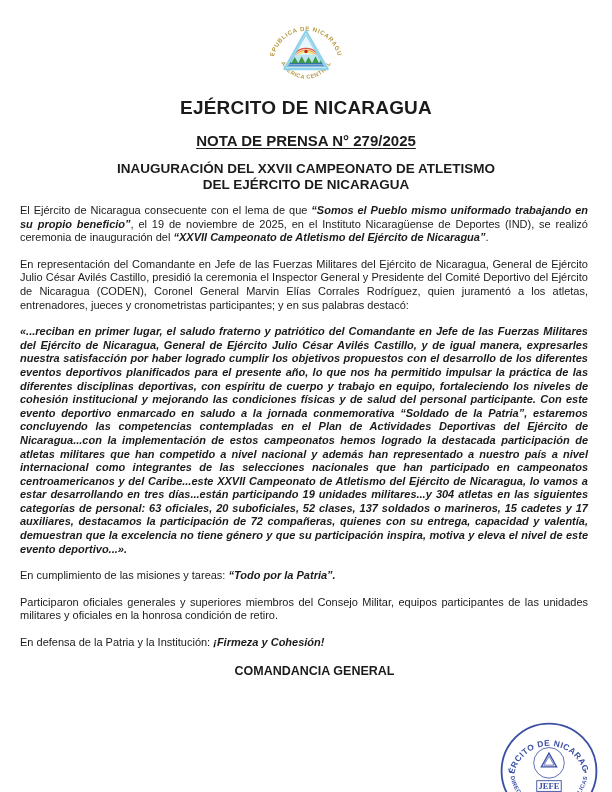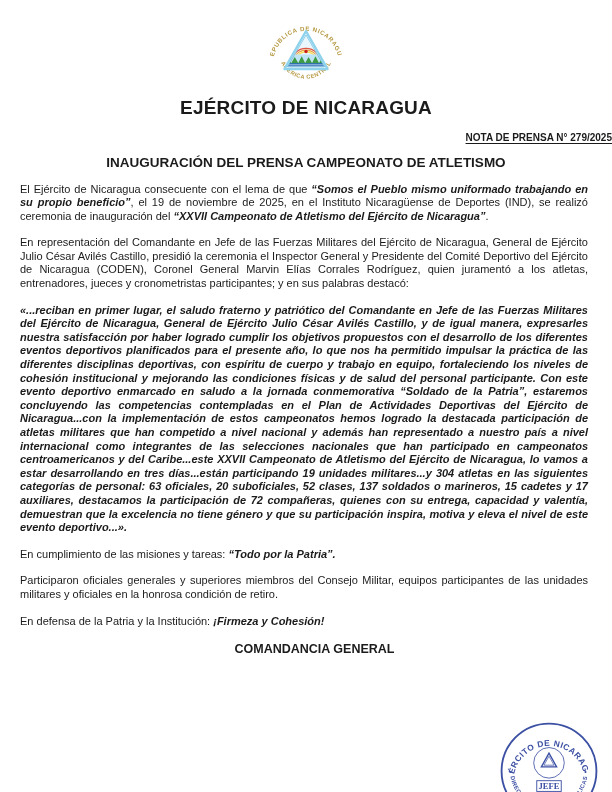--- a/index.html
+++ b/index.html
@@ -5,21 +5,21 @@
   * { margin:0; padding:0; box-sizing:border-box; }
   html, body { background:#ffffff; }
   .page {
     width:612px; height:792px; position:relative; overflow:hidden;
     background:#ffffff; color:#1b1b1b;
     font-family:"Liberation Sans", sans-serif;
   }
   .header { text-align:center; padding-top:13px; }
   .emblem { width:88px; height:76px; display:block; margin:0 auto; }
   .doc-title { font-size:19px; font-weight:bold; margin-top:8px; letter-spacing:0.2px; }
-  .press-note { font-size:10px; font-weight:bold; text-decoration:underline; text-underline-offset:2px; margin-top:13px;text-align:right; }
+  .press-note { font-size:15px; font-weight:bold; text-decoration:underline; text-underline-offset:2px; margin-top:13px; }
   .headline { font-size:13.5px; font-weight:bold; margin-top:12px; line-height:15.5px; }
   .content {
     padding:12px 24px 0 20px;
     font-size:11px; line-height:13.6px; text-align:justify;
   }
   .content p { margin-bottom:13px; }
   .b  { font-weight:normal; }
   .bi { font-weight:bold; font-style:italic; }
   .quote-block { font-weight:bold; font-style:italic;margin-top:12px; }
   .footer { text-align:center; font-weight:bold; font-size:12.5px; line-height:16.5px; margin-top:1px;padding-left:17px; }
@@ -57,21 +57,22 @@
         <rect x="24" y="58" width="52" height="7" fill="#2d6fb8"></rect>
         <line x1="24" y1="60" x2="76" y2="60" stroke="#ffffff" stroke-width="0.7"></line>
         <line x1="24" y1="62" x2="76" y2="62" stroke="#ffffff" stroke-width="0.7"></line>
       </g>
       <path d="M50,25.5 L28.5,62.5 L71.5,62.5 Z" fill="none" stroke="#62b7de" stroke-width="0.8"></path>
     </svg>
 
     <div class="doc-title">EJÉRCITO DE NICARAGUA</div>
     <div class="press-note">NOTA DE PRENSA N° 279/2025</div>
     <div class="headline">
-      <div>INAUGURACIÓN DEL PRENSA CAMPEONATO DE ATLETISMO</div>
+      <div>INAUGURACIÓN DEL XXVII CAMPEONATO DE ATLETISMO</div>
+      <div>DEL EJÉRCITO DE NICARAGUA</div>
     </div>
   </div>
 
   <div class="content">
     <p><span>El Ejército de Nicaragua consecuente con el lema de que </span><span class="bi">“Somos el Pueblo mismo uniformado trabajando en su propio beneficio”</span><span>, el 19 de noviembre de 2025, en el Instituto Nicaragüense de Deportes (IND), se realizó ceremonia de inauguración del </span><span class="bi">“XXVII Campeonato de Atletismo del Ejército de Nicaragua”</span><span>.</span></p>
 
     <p><span>En representación del Comandante en Jefe de las Fuerzas Militares del Ejército de Nicaragua, General de Ejército </span><span class="b">Julio César Avilés Castillo</span><span>, presidió la ceremonia el Inspector General y Presidente del Comité Deportivo del Ejército de Nicaragua (CODEN), Coronel General </span><span class="b">Marvin Elías Corrales Rodríguez</span><span>, quien juramentó a los atletas, entrenadores, jueces y cronometristas participantes; y en sus palabras destacó:</span></p>
 
     <p class="quote-block">«...reciban en primer lugar, el saludo fraterno y patriótico del Comandante en Jefe de las Fuerzas Militares del Ejército de Nicaragua, General de Ejército Julio César Avilés Castillo, y de igual manera, expresarles nuestra satisfacción por haber logrado cumplir los objetivos propuestos con el desarrollo de los diferentes eventos deportivos planificados para el presente año, lo que nos ha permitido impulsar la práctica de las diferentes disciplinas deportivas, con espíritu de cuerpo y trabajo en equipo, fortaleciendo los niveles de cohesión institucional y mejorando las condiciones físicas y de salud del personal participante. Con este evento deportivo enmarcado en saludo a la jornada conmemorativa “Soldado de la Patria”, estaremos concluyendo las competencias contempladas en el Plan de Actividades Deportivas del Ejército de Nicaragua...con la implementación de estos campeonatos hemos logrado la destacada participación de atletas militares que han competido a nivel nacional y además han representado a nuestro país a nivel internacional como integrantes de las selecciones nacionales que han participado en campeonatos centroamericanos y del Caribe...este XXVII Campeonato de Atletismo del Ejército de Nicaragua, lo vamos a estar desarrollando en tres días...están participando 19 unidades militares...y 304 atletas en las siguientes categorías de personal: 63 oficiales, 20 suboficiales, 52 clases, 137 soldados o marineros, 15 cadetes y 17 auxiliares, destacamos la participación de 72 compañeras, quienes con su entrega, capacidad y valentía, demuestran que la excelencia no tiene género y que su participación inspira, motiva y eleva el nivel de este evento deportivo...».</p>
 

